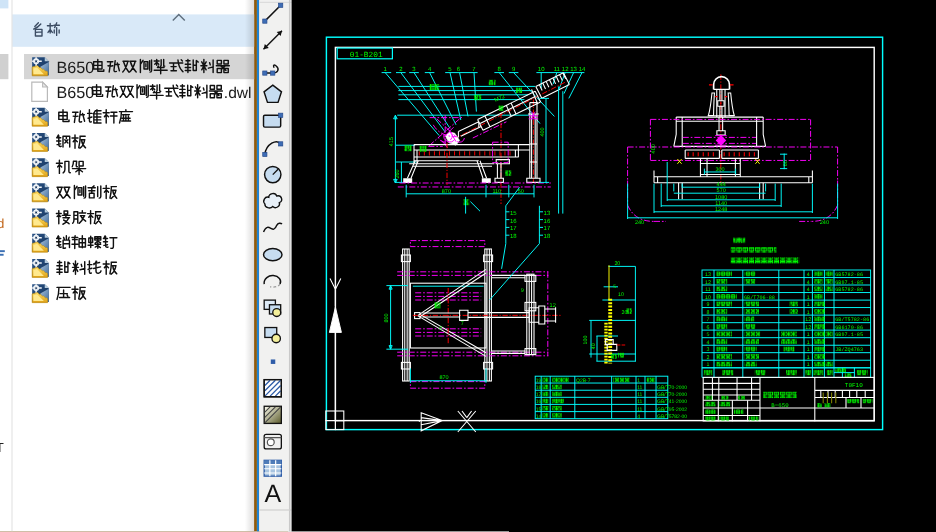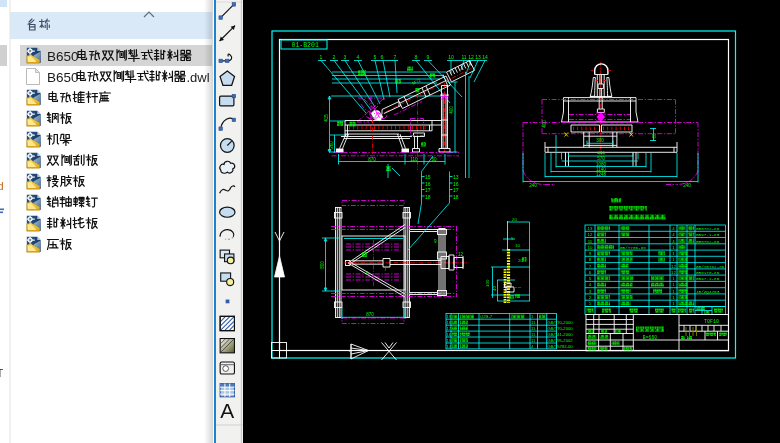--- a/index.html
+++ b/index.html
@@ -1,18 +1,18 @@
 <!DOCTYPE html>
 <html><head>
 <meta charset="utf-8">
 <style>
 html,body{margin:0;padding:0;width:780px;height:443px;overflow:hidden;background:#fff;
 font-family:"Liberation Sans",sans-serif;}
 #stage{position:relative;width:780px;height:443px;}
-#explorer{position:absolute;left:0;top:0;width:212px;height:443px;background:#ef4444;}
+#explorer{position:absolute;left:0;top:0;width:240px;height:443px;background:#a16207;}
 #winborder{position:absolute;left:214px;top:0;width:2.2px;height:443px;background:#1e82d2;}
 #shadow{position:absolute;left:204px;top:0;width:9px;height:443px;background:linear-gradient(to right,rgba(0,0,0,0),rgba(0,0,0,0.16));}
 #topfrag{position:absolute;left:0;top:0;width:7px;height:7px;background:#cfe4f7;}
 #toolbar{position:absolute;left:216.2px;top:0;width:26.8px;height:443px;background:#f1f1f0;}
 #canvas{position:absolute;left:243px;top:0;width:537px;height:443px;background:#000;}
 svg{display:block}
 .g{stroke:#111;stroke-width:1.2;fill:none;stroke-linecap:round;stroke-linejoin:round}
 .gh{stroke:#3c4c63;stroke-width:1.15;fill:none;stroke-linecap:round;stroke-linejoin:round}
 </style>
 </head>

